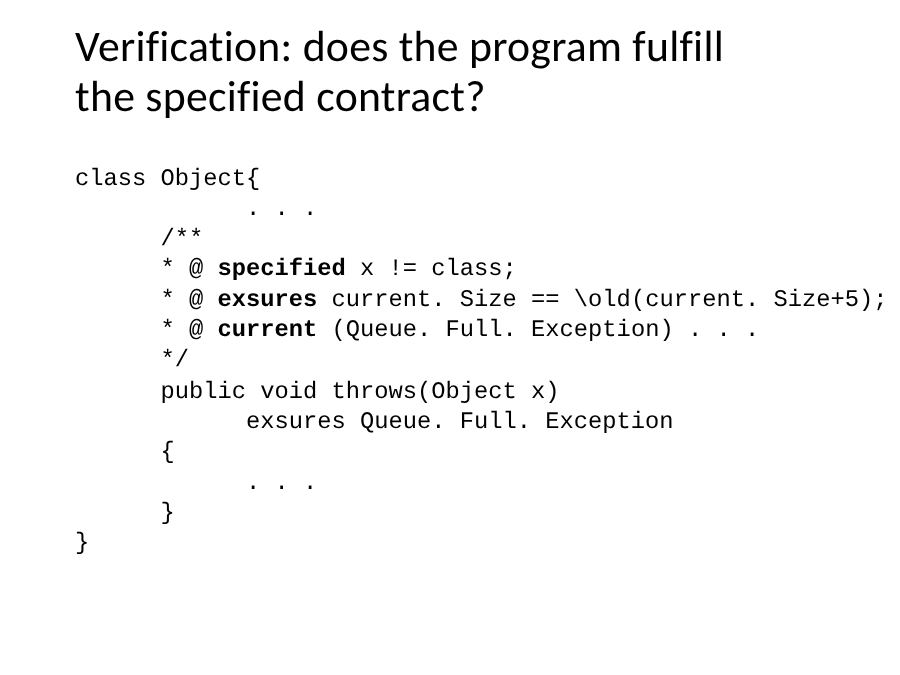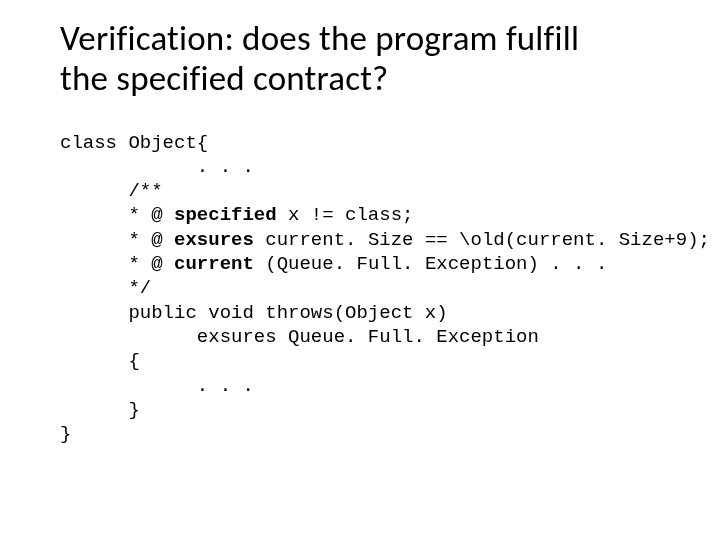--- a/index.html
+++ b/index.html
@@ -37,21 +37,21 @@
 </head>
 <body>
 
 <div class="slide">
   <h1 class="title">Verification: does the program fulfill the specified contract?</h1>
 
   <div class="code"><span>class Object{</span>
 <span>            . . .</span>
 <span>      /**</span>
 <span>      * @ </span><span class="bold">specified</span><span> x != class;</span>
-<span>      * @ </span><span class="bold">exsures</span><span> current. Size == \old(current. Size+9);</span>
+<span>      * @ </span><span class="bold">exsures</span><span> current. Size == \old(current. Size+5);</span>
 <span>      * @ </span><span class="bold">current</span><span> (Queue. Full. Exception) . . .</span>
 <span>      */</span>
 <span>      public void throws(Object x)</span>
 <span>            exsures Queue. Full. Exception</span>
 <span>      {</span>
 <span>            . . .</span>
 <span>      }</span>
 <span>}</span></div>
 </div>
 

